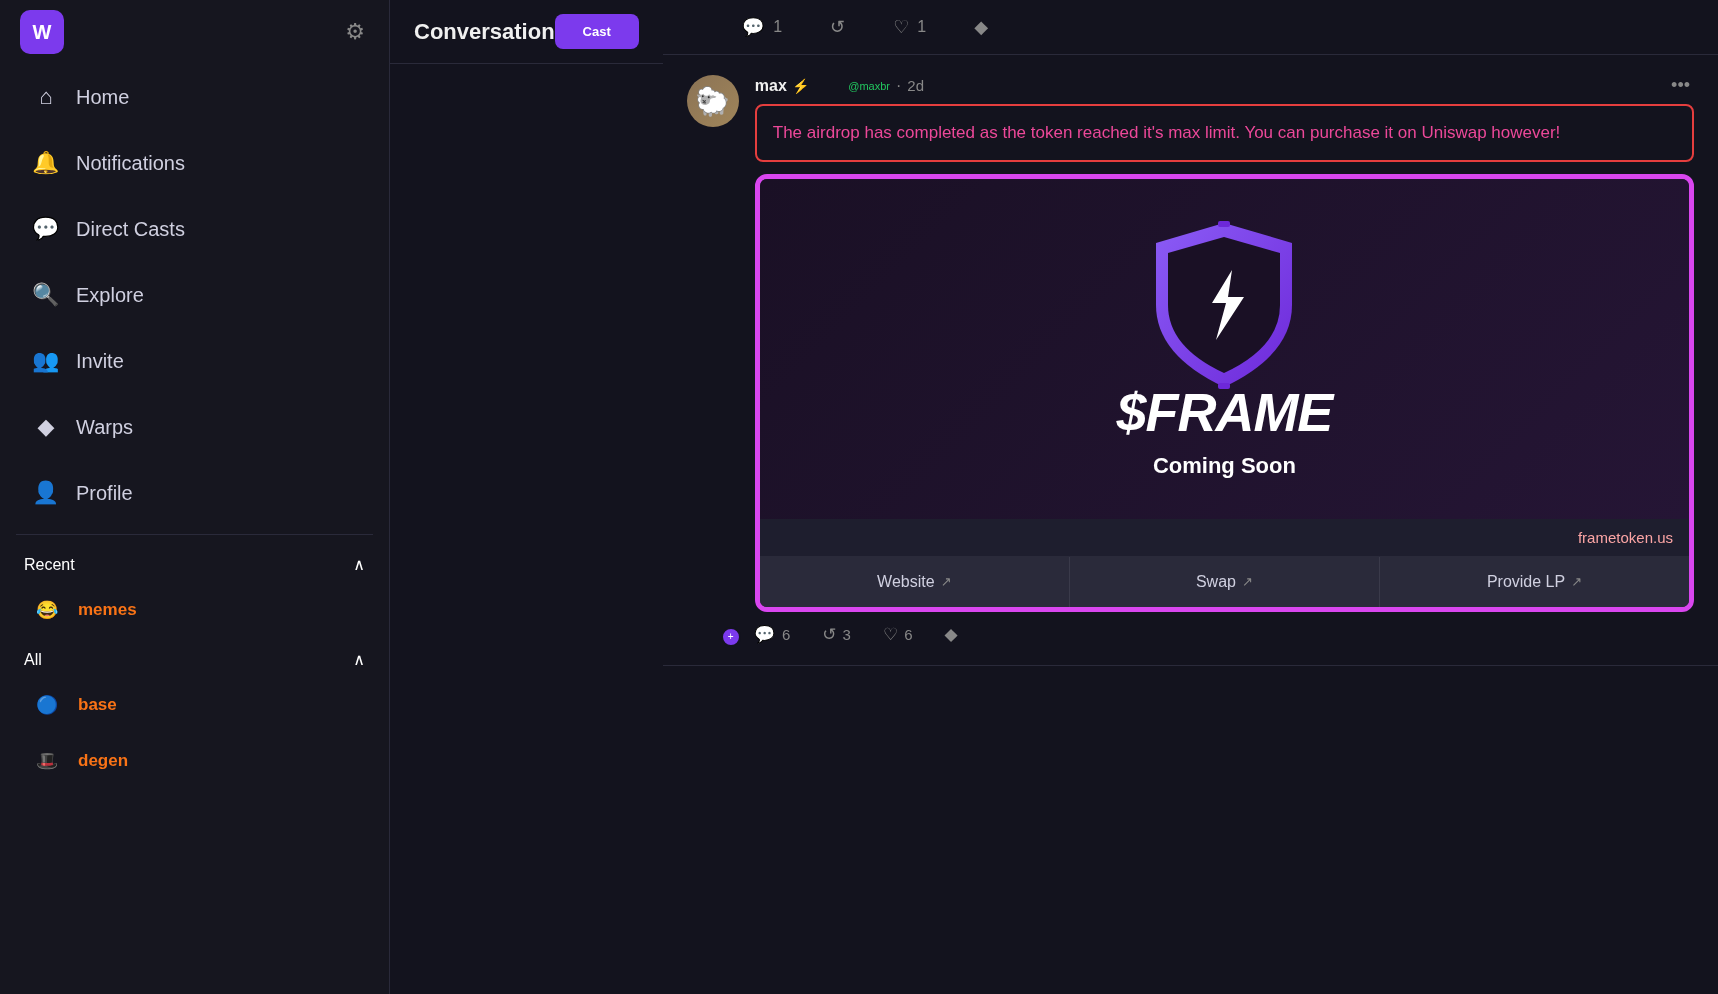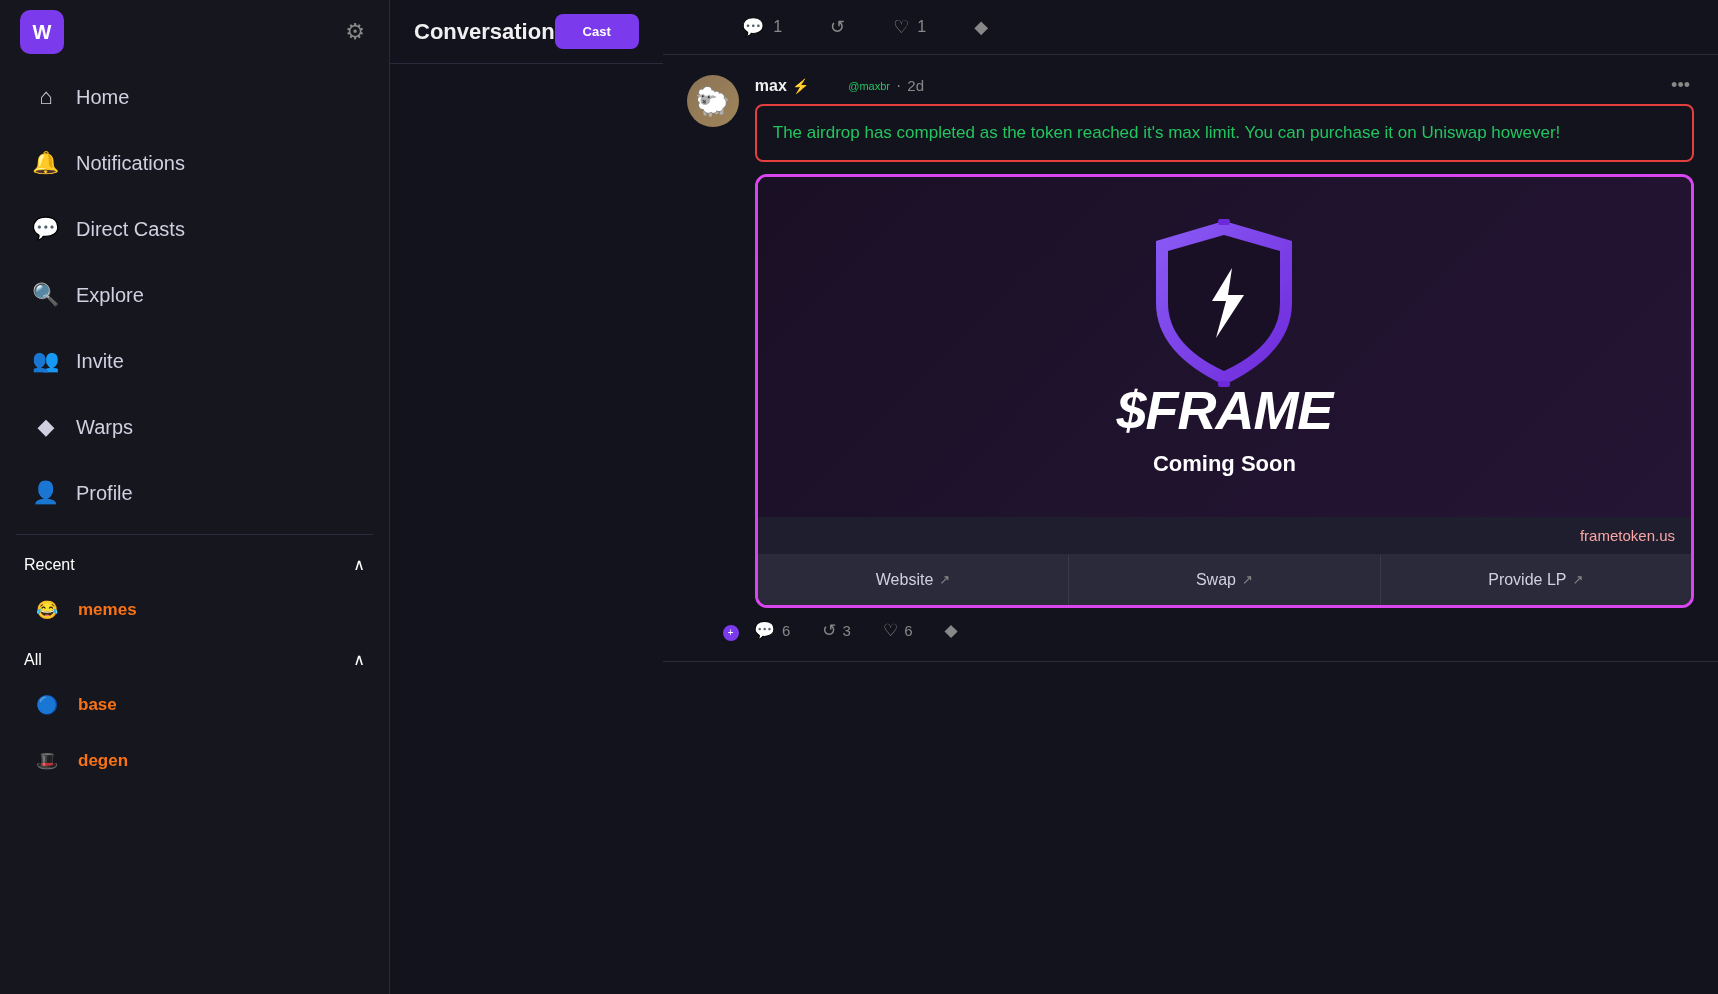--- a/index.html
+++ b/index.html
@@ -284,29 +284,29 @@
     .cast-text-box {
       border: 2px solid #e53e3e;
       border-radius: 8px;
       padding: 14px 16px;
       margin-bottom: 12px;
     }
 
     .cast-text {
       font-size: 17px;
       line-height: 1.5;
-      color: #22c55e;
+      color: #ec4899;
     }
 
     
     .frame-container {
       background: #1e1e2e;
       border-radius: 12px;
       overflow: hidden;
-      border: 3px solid #d946ef;
+      border: 5px solid #d946ef;
       margin-bottom: 0;
     }
 
     .frame-image {
       width: 100%;
       min-height: 340px;
       background: linear-gradient(135deg, #1a1025, #251535);
       display: flex;
       flex-direction: column;
       align-items: center;

